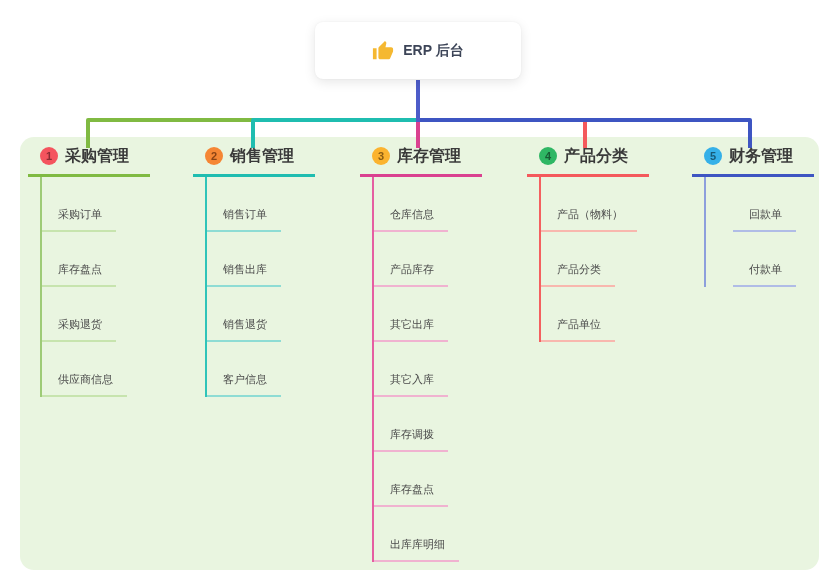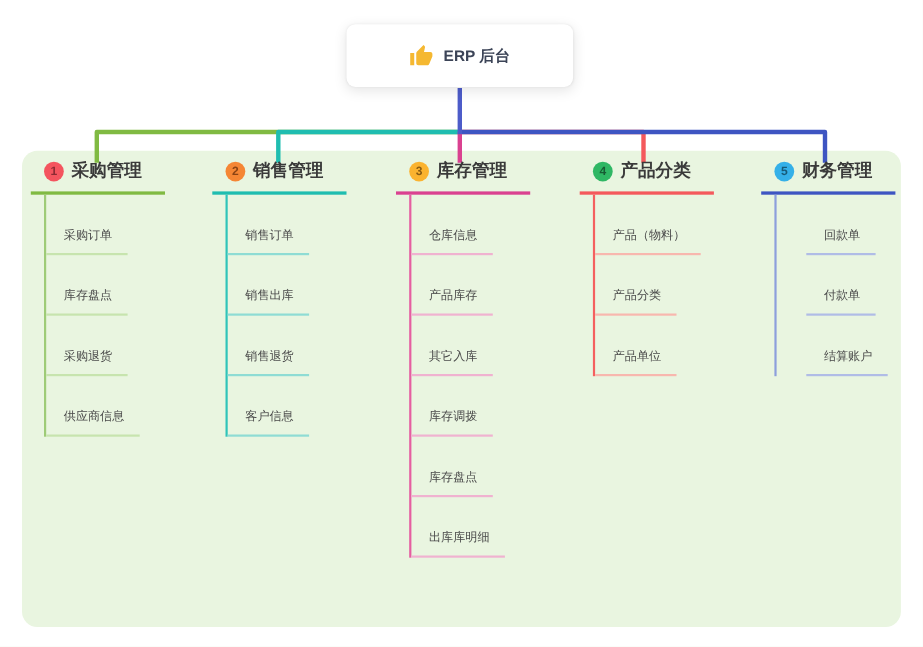--- a/index.html
+++ b/index.html
@@ -136,20 +136,23 @@
           <span>库存管理</span>
         </div>
         <div class="children" style="border-left-color: rgb(229, 94, 161);">
           <div class="child-row">
             <div class="child-node" style="border-bottom-color: rgb(240, 178, 208);">仓库信息</div>
           </div>
           <div class="child-row">
             <div class="child-node" style="border-bottom-color: rgb(240, 178, 208);">产品库存</div>
           </div>
           <div class="child-row">
+            <div class="child-node" style="border-bottom-color: rgb(240, 178, 208);">其它出库</div>
+          </div>
+          <div class="child-row">
             <div class="child-node" style="border-bottom-color: rgb(240, 178, 208);">其它入库</div>
           </div>
           <div class="child-row">
             <div class="child-node" style="border-bottom-color: rgb(240, 178, 208);">库存调拨</div>
           </div>
           <div class="child-row">
             <div class="child-node" style="border-bottom-color: rgb(240, 178, 208);">库存盘点</div>
           </div>
           <div class="child-row">
             <div class="child-node" style="border-bottom-color: rgb(240, 178, 208);">出库库明细</div>
@@ -178,20 +181,17 @@
           <span class="badge" style="background: rgb(53, 176, 232); color: rgb(23, 90, 119);">5</span>
           <span>财务管理</span>
         </div>
         <div class="children" style="border-left-color: rgb(141, 159, 220); padding-left: 27px;">
           <div class="child-row">
             <div class="child-node" style="border-bottom-color: rgb(176, 188, 230);">回款单</div>
           </div>
           <div class="child-row">
             <div class="child-node" style="border-bottom-color: rgb(176, 188, 230);">付款单</div>
           </div>
-          <div class="child-row">
-            <div class="child-node" style="border-bottom-color: rgb(176, 188, 230);">结算账户</div>
-          </div>
         </div>
       </div>
     </div>
 
 </div>
 
 </body></html>

